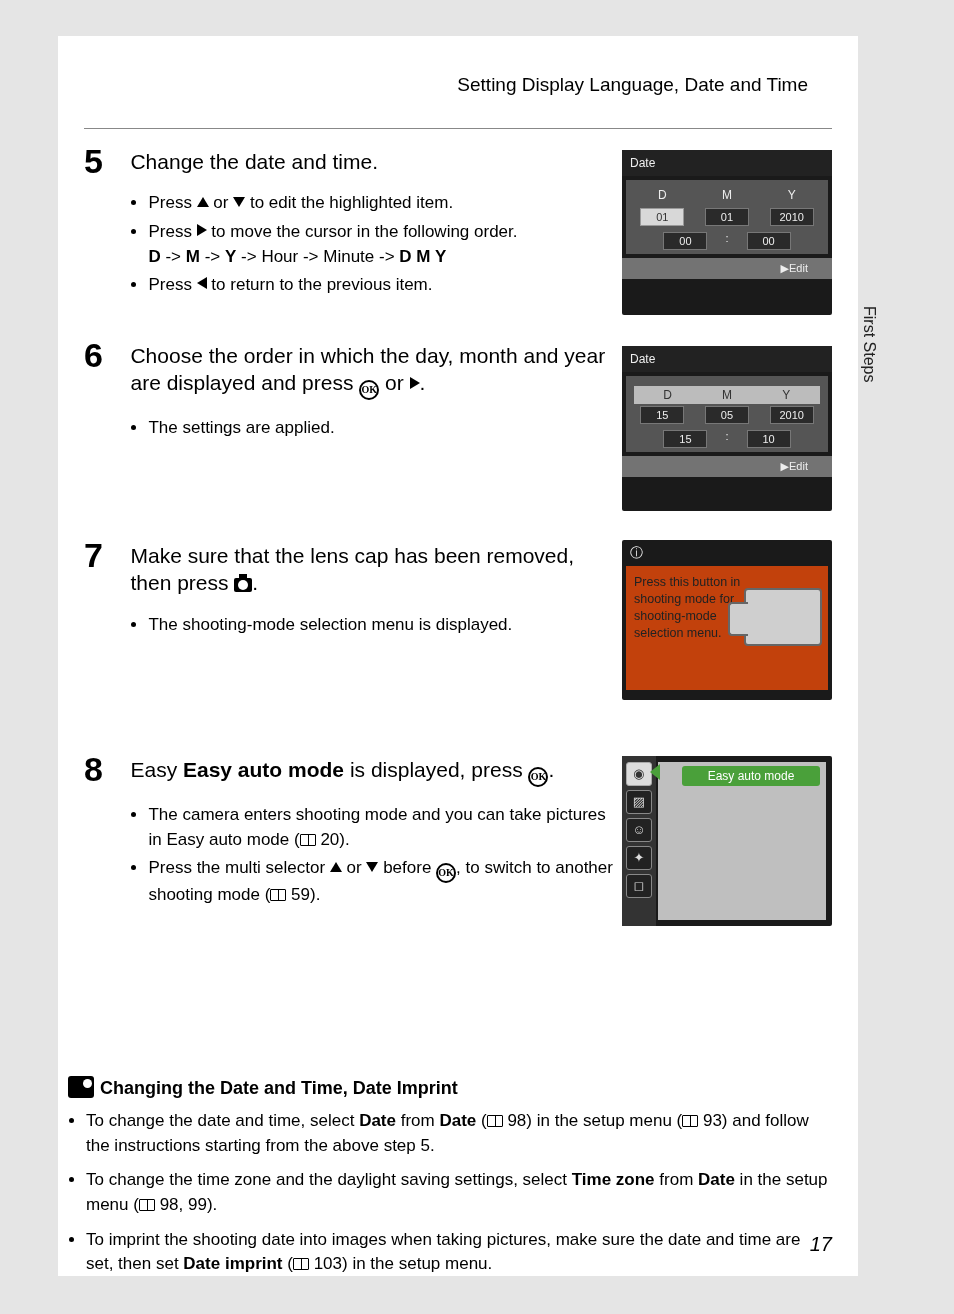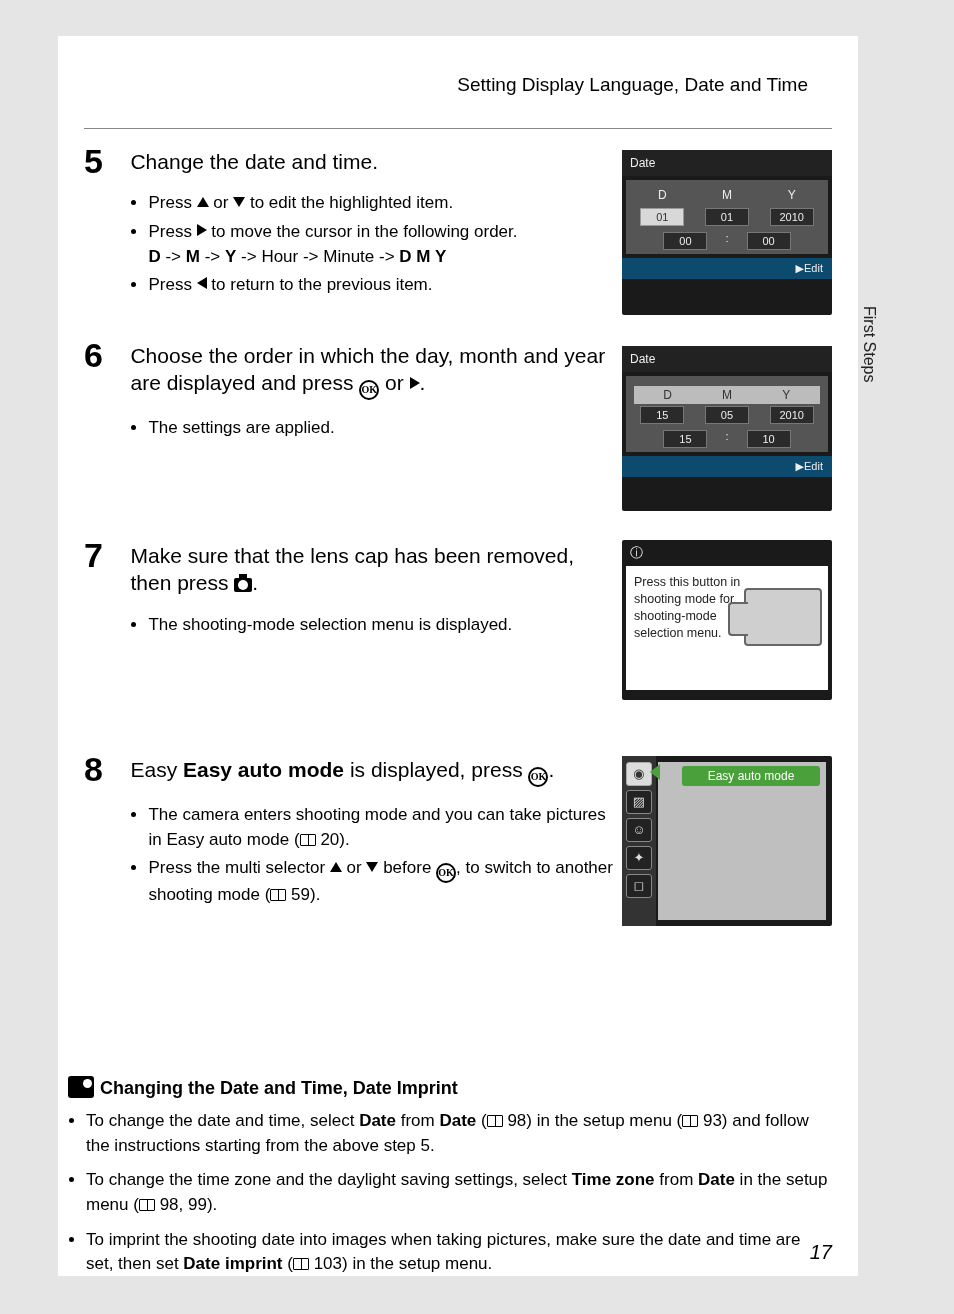--- a/index.html
+++ b/index.html
@@ -102,28 +102,28 @@
   .lcd-5 { top: 114px; height: 165px; }
   .lcd-6 { top: 310px; height: 165px; }
   .lcd .lcd-title { padding: 6px 8px; background:#222; font-size:12px; }
   .lcd .lcd-body { background:#555; margin:4px; padding:8px 4px 4px 4px; }
   .lcd .dmy-row, .lcd .val-row { display:flex; justify-content:space-around; margin-bottom:6px; }
   .lcd .dmy-row span { width:50px; text-align:center; font-size:12px; }
   .lcd .val-box { width:44px; background:#2a2a2a; text-align:center; padding:2px 0; font-size:11px; border:1px solid #777; }
   .lcd .val-hl { width:44px; background:#d8d8d8; color:#333; text-align:center; padding:2px 0; font-size:11px; border:1px solid #999; }
   .lcd .time-row { display:flex; justify-content:center; gap:18px; margin-top:4px; }
   .lcd .time-row .colon { width:auto; background:none; border:none; }
-  .lcd .footer { text-align:right; padding:4px 9px; font-size:11px; background:#0c4a6e; }
+  .lcd .footer { text-align:right; padding:4px 24px; font-size:11px; background:#737373; }
   .lcd .bar-row { padding:2px 4px; }
   .lcd .bar { background:#bcbcbc; color:#333; padding:2px 4px; display:flex; justify-content:space-around; }
   .lcd .bar span { width:50px; text-align:center; font-size:12px; }
   
   .lcd-7 { top: 504px; height: 160px; }
   .lcd-7 .info-header { padding:4px 8px; font-size:13px; }
-  .lcd-7 .info-body { background:#ffffff; color:#222; margin:0 4px 4px 4px; padding:8px; height:124px; position:relative; font-size:12.5px; line-height:1.35; }
+  .lcd-7 .info-body { background:#c2410c; color:#222; margin:0 4px 4px 4px; padding:8px; height:124px; position:relative; font-size:12.5px; line-height:1.35; }
   .lcd-7 .cam-sketch {
     position:absolute; right:6px; top:22px; width:78px; height:58px;
     border:2px solid #666; border-radius:4px; background:#cfcfcf;
   }
   .lcd-7 .cam-sketch::before {
     content:""; position:absolute; left:-18px; top:12px; width:18px; height:30px;
     border:2px solid #666; border-right:none; border-radius:4px 0 0 4px; background:#cfcfcf;
   }
   
   .lcd-8 { top: 720px; height: 170px; }
@@ -147,21 +147,21 @@
   .note-icon {
     display:inline-block; width:26px; height:22px; background:#000;
     border-radius:3px; position:relative; vertical-align:-4px; margin-right:6px;
   }
   .note-icon::after {
     content:""; position:absolute; right:2px; top:3px; width:9px; height:9px;
     background:#fff; border-radius:50%;
   }
   .note-list { font-size:17px; line-height:1.45; padding-left:18px; }
   .note-list li { margin-bottom:10px; list-style: disc; }
-  .pagenum { position:absolute; right:26px; bottom:12px; font-size:20px; font-style:italic;text-align:center; }
+  .pagenum { position:absolute; right:26px; bottom:20px; font-size:20px; font-style:italic;text-align:center; }
 </style>
 </head>
 <body>
 
 <div class="page">
   <div class="page-tab"></div>
   <div class="side-label">First Steps</div>
   <div class="header-title">Setting Display Language, Date and Time</div>
   <div class="hr-top"></div>
 

